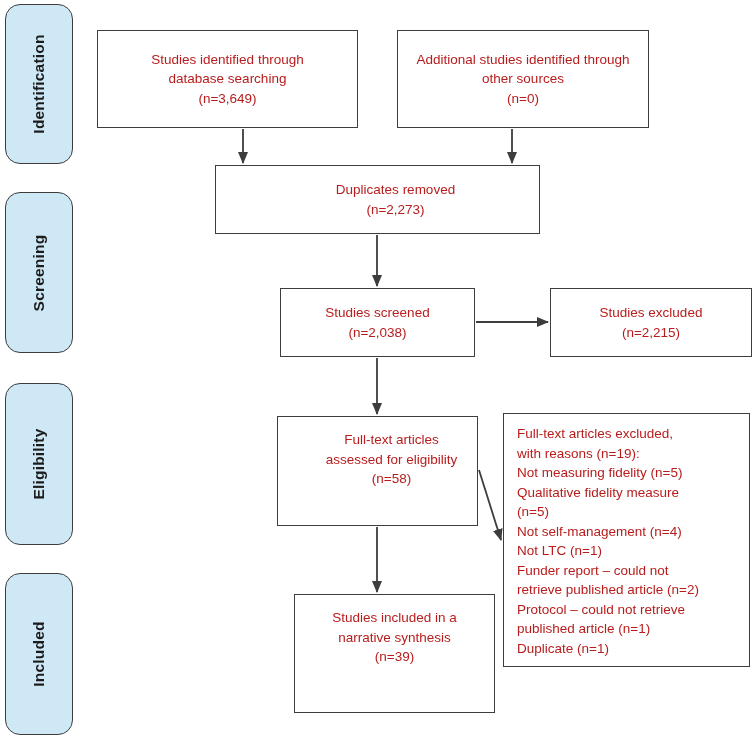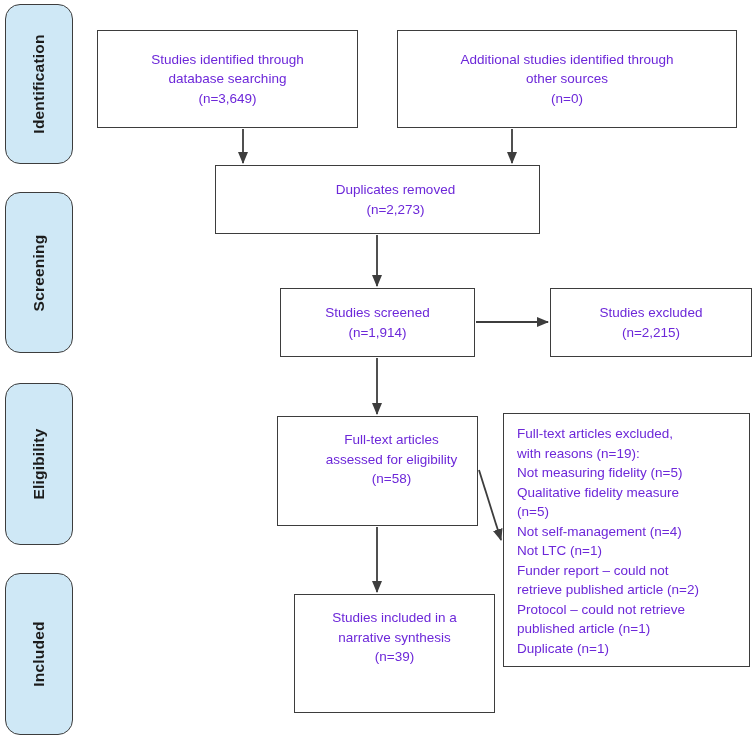--- a/index.html
+++ b/index.html
@@ -42,41 +42,41 @@
     color: #1c1c1c;
     letter-spacing: 0.2px;
   }
   .flowbox {
     position: absolute;
     background: #ffffff;
     border: 1.6px solid #3d3d3d;
     box-sizing: border-box;
     display: flex;
     justify-content: center;
-    color: #6d28d9;
+    color: #b91c1c;
     font-size: 13.5px;
     line-height: 19.5px;
     z-index: 2;
   }
   .flowbox.center { align-items: center; }
   .flowbox.top    { align-items: flex-start; padding-top: 13px; }
   .box-text {
     white-space: pre-line;
     text-align: center;
   }
   .box-text.left { text-align: left; }
 
   
   #stage-identification { top: 4px;   height: 160px; }
   #stage-screening      { top: 192px; height: 161px; }
   #stage-eligibility    { top: 383px; height: 162px; }
   #stage-included       { top: 573px; height: 162px; }
 
   #box-identified { left: 97px;  top: 30px;  width: 261px; height: 98px; }
-  #box-additional { left: 397px; top: 30px;  width: 340px; height: 98px; }
+  #box-additional { left: 397px; top: 30px;  width: 252px; height: 98px; }
   #box-duplicates { left: 215px; top: 165px; width: 325px; height: 69px; padding-left: 36px; }
   #box-screened   { left: 280px; top: 288px; width: 195px; height: 69px; }
   #box-excluded   { left: 550px; top: 288px; width: 202px; height: 69px; }
   #box-fulltext   { left: 277px; top: 416px; width: 201px; height: 110px; padding-left: 28px; }
   #box-reasons    { left: 503px; top: 413px; width: 247px; height: 254px;
                     justify-content: flex-start; padding: 10px 6px 12px 13px; }
   #box-included   { left: 294px; top: 594px; width: 201px; height: 119px; }
 </style>
 </head>
 <body>
@@ -125,21 +125,21 @@
 (n=0)</div>
   </div>
 
   <div class="flowbox center" id="box-duplicates">
     <div class="box-text">Duplicates removed
 (n=2,273)</div>
   </div>
 
   <div class="flowbox center" id="box-screened">
     <div class="box-text">Studies screened
-(n=1,914)</div>
+(n=2,038)</div>
   </div>
 
   <div class="flowbox center" id="box-excluded">
     <div class="box-text">Studies excluded
 (n=2,215)</div>
   </div>
 
   <div class="flowbox top" id="box-fulltext">
     <div class="box-text">Full-text articles
 assessed for eligibility

